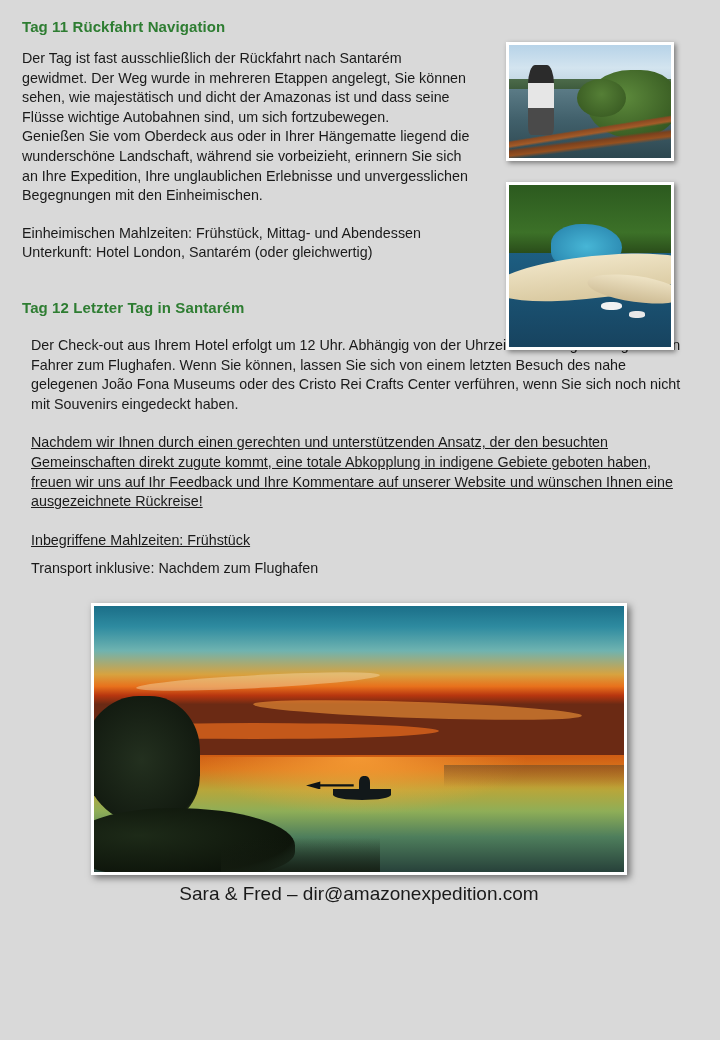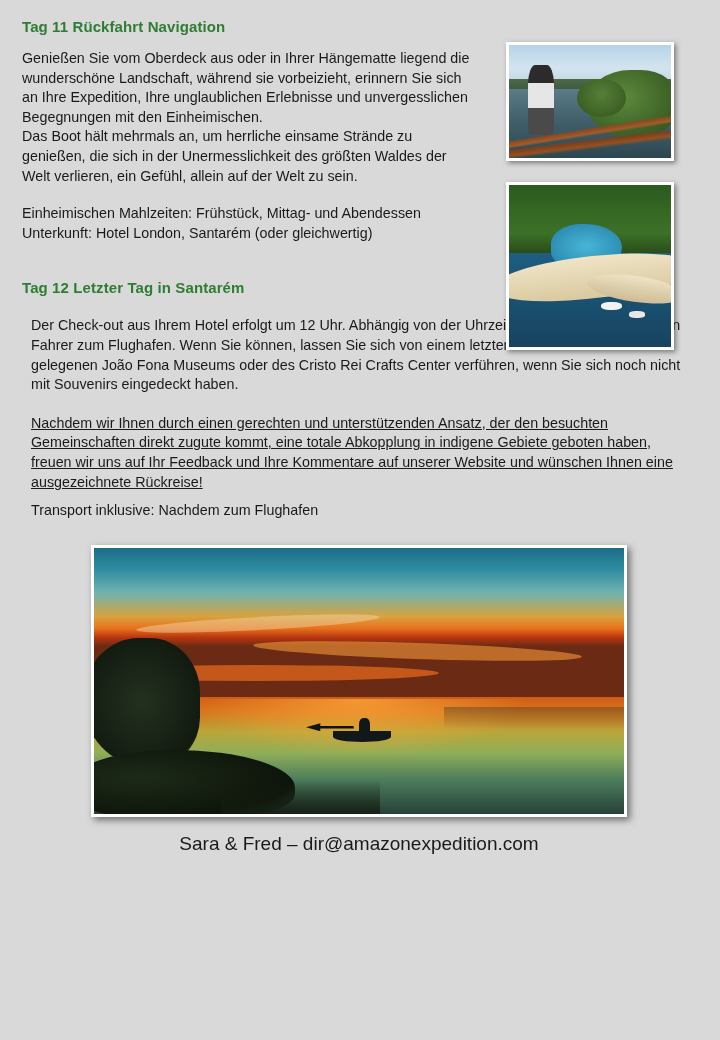--- a/index.html
+++ b/index.html
@@ -231,37 +231,37 @@
     background:
       linear-gradient(to top, rgba(20,28,16,0.85), rgba(20,28,16,0) 80%);
   }
   .s-far-r {
     position:absolute; right:0; top:60%; width:34%; height:8%;
     background: linear-gradient(to bottom, rgba(90,70,40,0.5), rgba(90,70,40,0));
   }
 
   
   .footer {
-    margin-top: 16px;
+    margin-top: 8px;
     text-align: center;
     font-size: 19px;
     color: #1a1a1a;
   }
 </style>
 </head>
 <body>
 
 <div class="page">
 
   <section class="day11">
     <h2 class="heading-green">Tag 11 Rückfahrt Navigation</h2>
 
     <div class="day11-text">
+      <p>Der Tag ist fast ausschließlich der Rückfahrt nach Santarém gewidmet. Der Weg wurde in mehreren Etappen angelegt, Sie können sehen, wie majestätisch und dicht der Amazonas ist und dass seine Flüsse wichtige Autobahnen sind, um sich fortzubewegen.</p>
       <p>Genießen Sie vom Oberdeck aus oder in Ihrer Hängematte liegend die wunderschöne Landschaft, während sie vorbeizieht, erinnern Sie sich an Ihre Expedition, Ihre unglaublichen Erlebnisse und unvergesslichen Begegnungen mit den Einheimischen.</p>
-      <p>Das Boot hält mehrmals an, um herrliche einsame Strände zu genießen, die sich in der Unermesslichkeit des größten Waldes der Welt verlieren, ein Gefühl, allein auf der Welt zu sein.</p>
       <p class="gap-para">Einheimischen Mahlzeiten: Frühstück, Mittag- und Abendessen</p>
       <p>Unterkunft: Hotel London, Santarém (oder gleichwertig)</p>
     </div>
 
     <div class="photo-col">
       <div class="photo photo-1">
         <div class="p1-sky"></div>
         <div class="p1-far"></div>
         <div class="p1-water"></div>
         <div class="p1-bush"></div>
@@ -282,20 +282,21 @@
       </div>
     </div>
   </section>
 
   <section class="day12">
     <h2 class="heading-green">Tag 12 Letzter Tag in Santarém</h2>
 
     <div class="centered-text">
       <p>Der Check-out aus Ihrem Hotel erfolgt um 12 Uhr. Abhängig von der Uhrzeit Ihres Fluges bringt Sie ein Fahrer zum Flughafen. Wenn Sie können, lassen Sie sich von einem letzten Besuch des nahe gelegenen João Fona Museums oder des Cristo Rei Crafts Center verführen, wenn Sie sich noch nicht mit Souvenirs eingedeckt haben.</p>
       <p class="block-gap">Nachdem wir Ihnen durch einen gerechten und unterstützenden Ansatz, der den besuchten Gemeinschaften direkt zugute kommt, eine totale Abkopplung in indigene Gebiete geboten haben, freuen wir uns auf Ihr Feedback und Ihre Kommentare auf unserer Website und wünschen Ihnen eine ausgezeichnete Rückreise!</p>
+      <p class="block-gap">Inbegriffene Mahlzeiten: Frühstück</p>
       <p>Transport inklusive: Nachdem zum Flughafen</p>
     </div>
   </section>
 
   <div class="sunset-wrap">
     <div class="s-sky"></div>
     <div class="s-cloud1"></div>
     <div class="s-cloud2"></div>
     <div class="s-cloud3"></div>
     <div class="s-water"></div>

